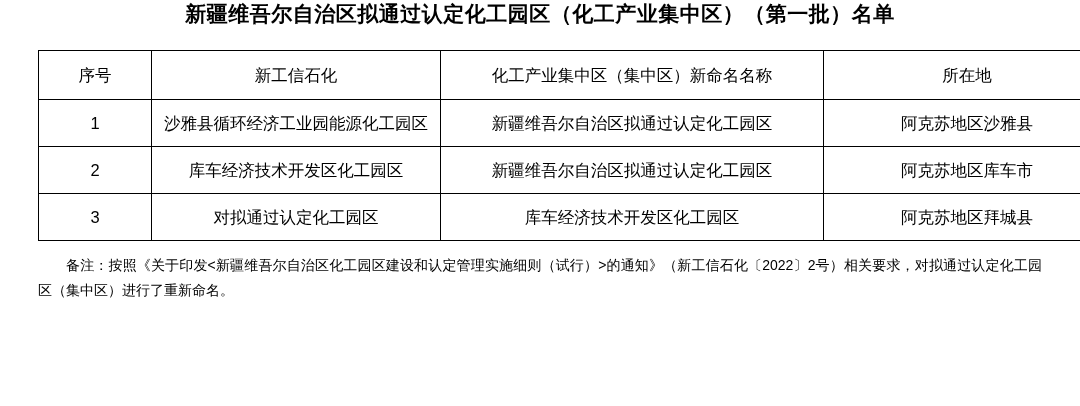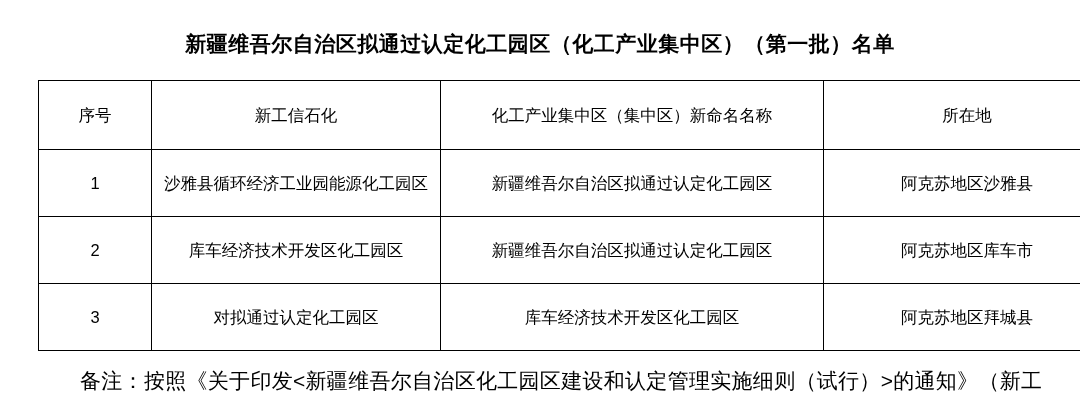--- a/index.html
+++ b/index.html
@@ -18,58 +18,57 @@
     position: relative;
     width: 1080px;
     height: 406px;
     box-sizing: border-box;
   }
   .doc-title {
     text-align: center;
     font-size: 21px;
     font-weight: bold;
     letter-spacing: 0.5px;
-    padding-top: 30px;
     padding-bottom: 22px;
     font-family: "Liberation Sans", "DejaVu Sans", sans-serif;
   }
   .table-wrap {
     margin: 0 38px;
   }
   table.main-table {
     width: 1004px;
     border-collapse: collapse;
     table-layout: fixed;
   }
   table.main-table td, table.main-table th {
     border: 1px solid #000000;
     text-align: center;
     vertical-align: middle;
     font-size: 16.5px;
     font-weight: normal;
     font-family: "Liberation Sans", "DejaVu Sans", sans-serif;
-    padding: 16px 8px;
+    padding: 6px 8px;
     line-height: 1.6;
   }
   table.main-table thead td {
     height: 36px;
   }
   table.main-table tbody td {
     height: 34px;
   }
   .col-no { width: 96px; }
   .col-apply { width: 272px; }
   .col-new { width: 366px; }
   .col-loc { width: 270px; }
 
   .row-tall td { height: 56px; }
 
   .note {
     margin: 12px 38px 0 38px;
-    font-size: 21px;
+    font-size: 14px;
     line-height: 1.75;
     text-align: justify;
     text-indent: 2em;
     font-family: "Liberation Sans", "DejaVu Sans", sans-serif;
   }
 </style>
 </head>
 <body>
 
 <div class="page">

